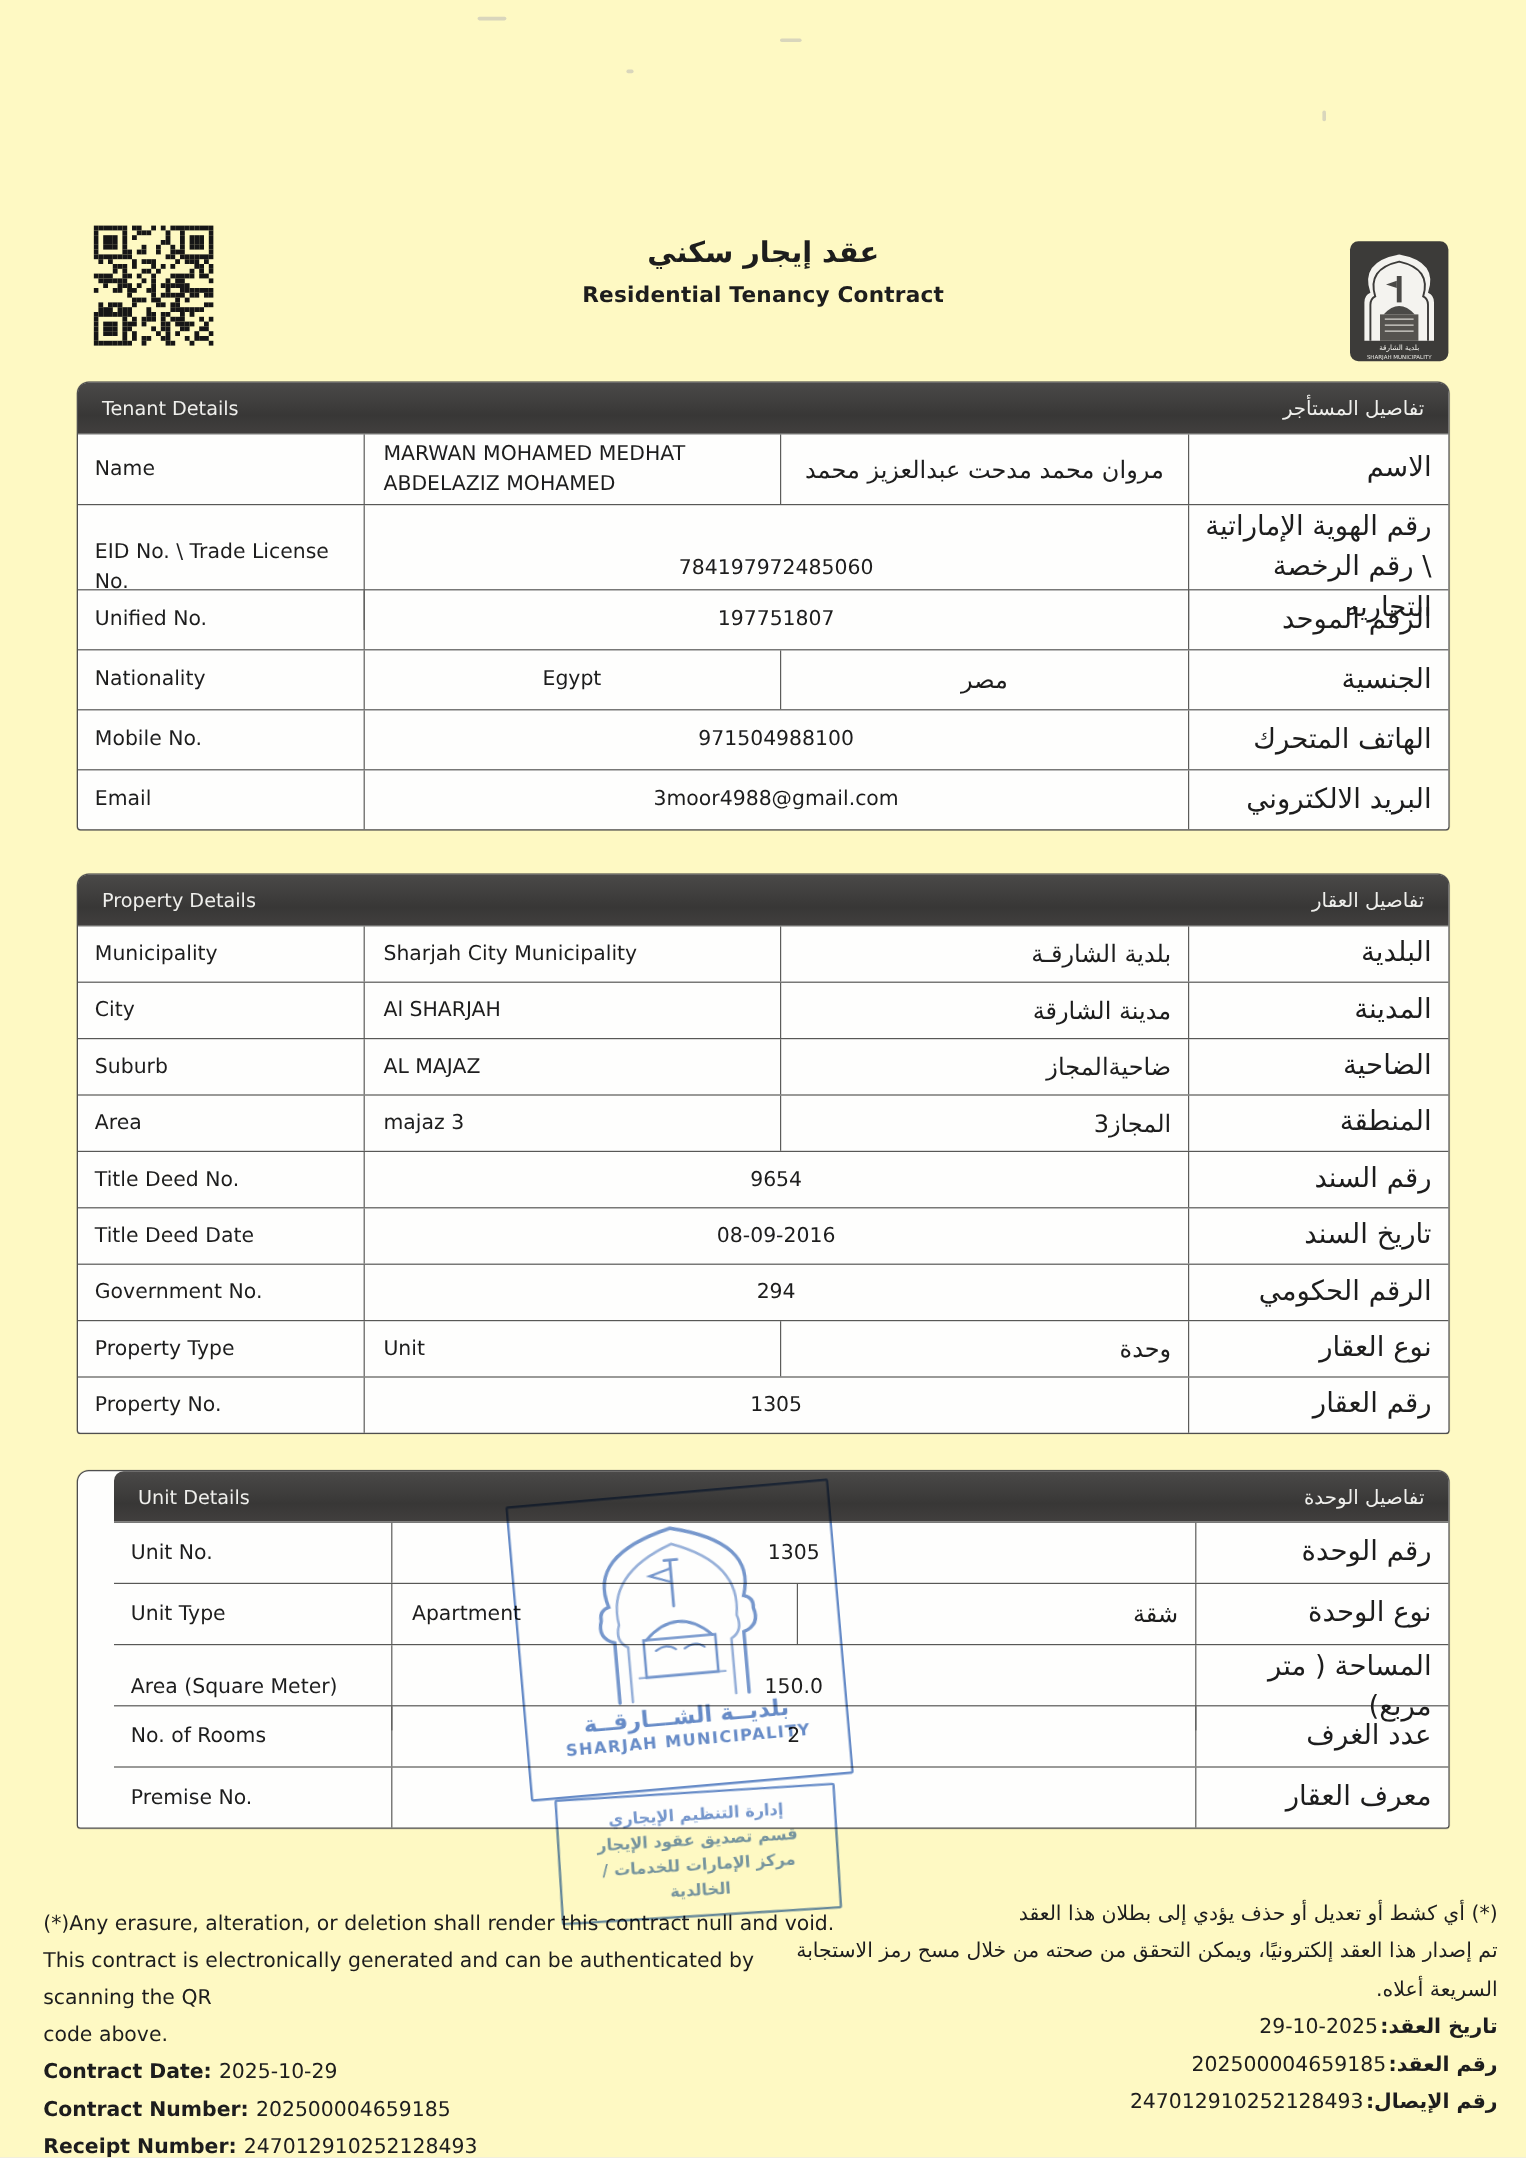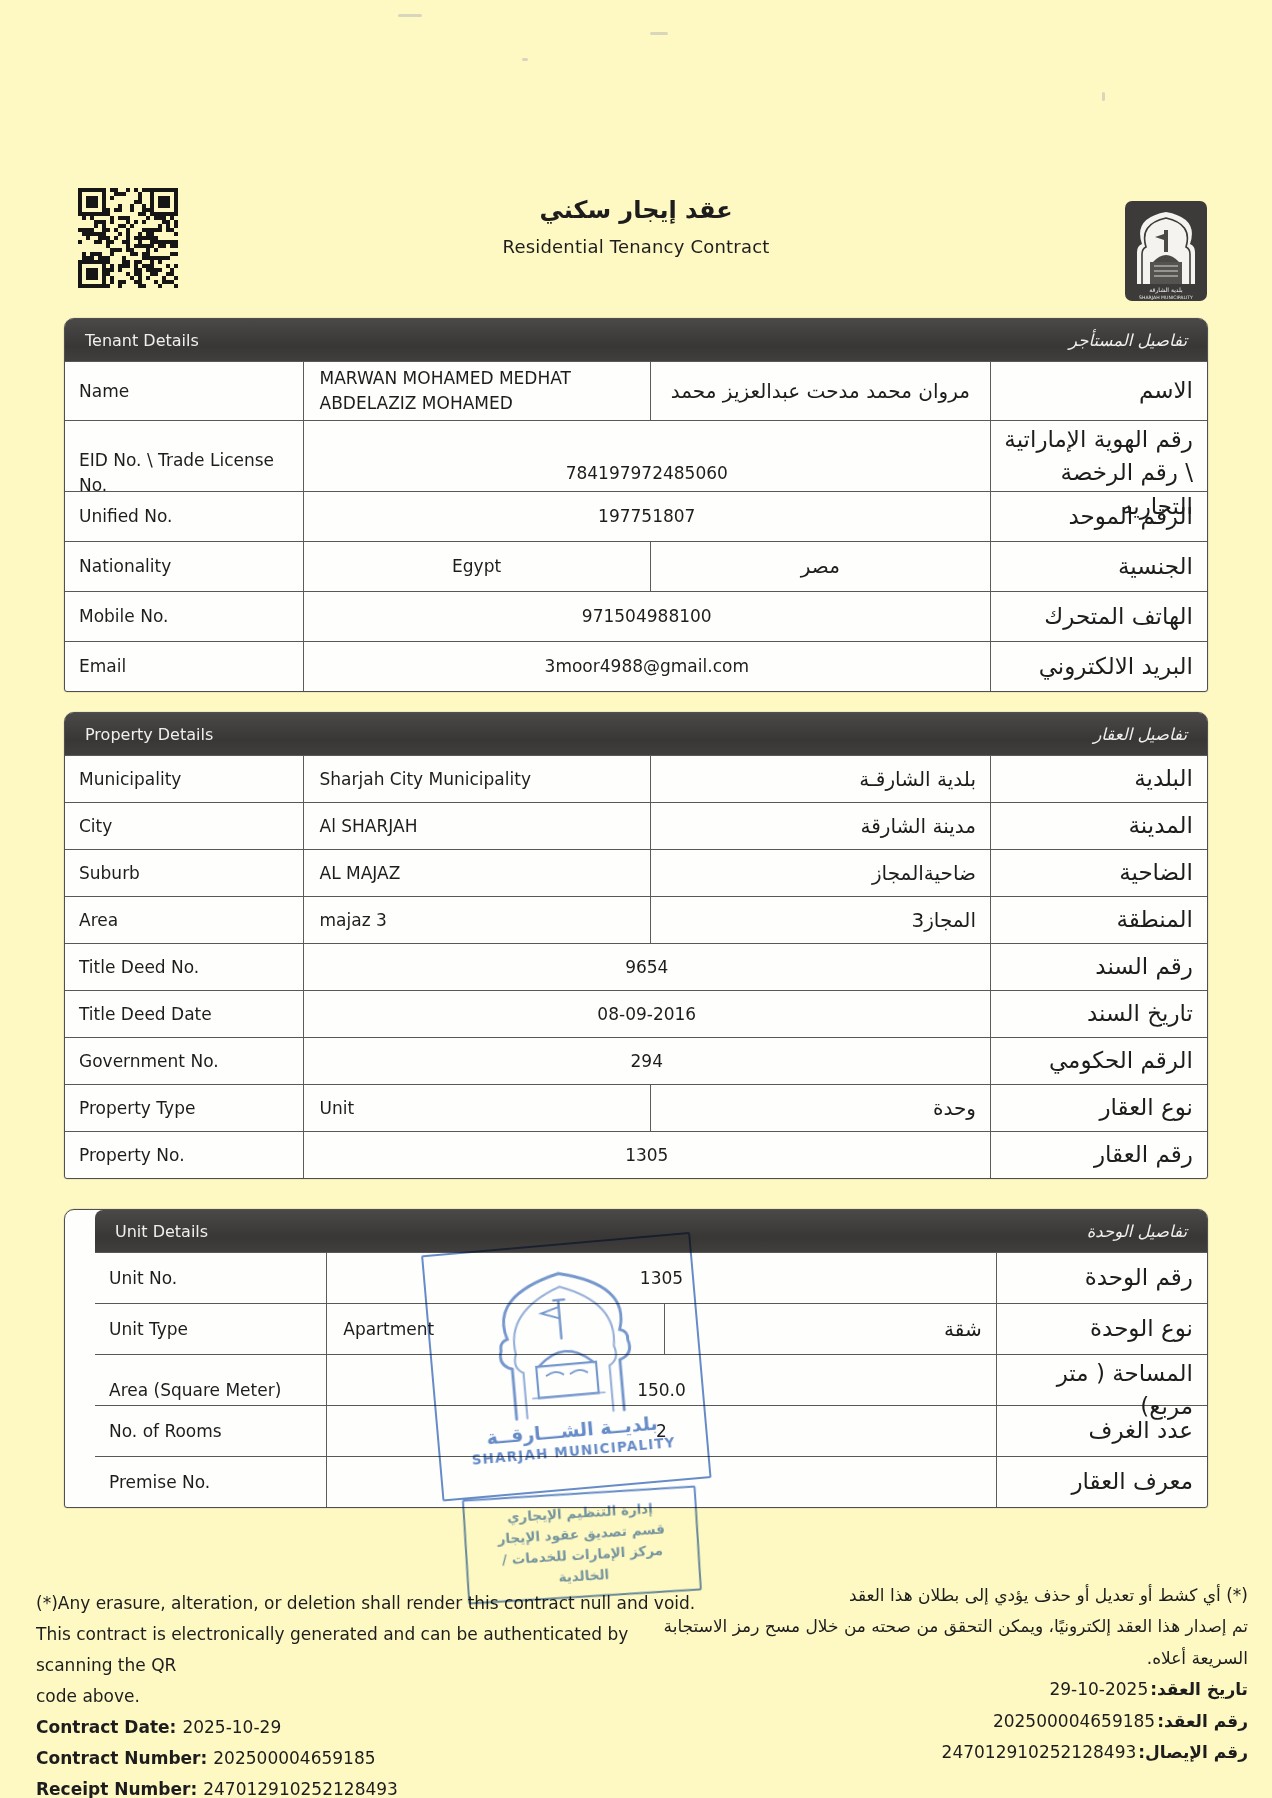--- a/index.html
+++ b/index.html
@@ -18,41 +18,41 @@
     color:var(--ink);
     overflow:hidden;
   }
   
   .speck{position:absolute;background:#b9b9b6;opacity:.55;border-radius:2px;}
 
   
   .qr{position:absolute;left:78px;top:186px;width:100px;height:104px;}
   .title-block{position:absolute;left:336px;right:336px;top:196px;text-align:center;}
   .title-ar{font-size:24px;font-weight:bold;direction:rtl;}
-  .title-en{font-size:18px;font-weight:normal;margin-top:12px;letter-spacing:.2px;}
+  .title-en{font-size:18px;font-weight:bold;margin-top:12px;letter-spacing:.2px;}
   .logo{position:absolute;right:64px;top:200px;width:84px;height:108px;}
 
   
   .tables{position:absolute;left:64px;right:64px;top:318px;}
   .dtable{
     border:1.6px solid var(--border);
     border-radius:10px 10px 3px 3px;
     background:#fefefd;
     box-shadow:0 0 0 .5px rgba(80,80,80,.18);
   }
   .tbar{
     height:42px;
     background:linear-gradient(#4a4948,#383736 65%,#413f3e);
     border-radius:8px 8px 0 0;
     display:flex;justify-content:space-between;align-items:center;
     padding:0 20px;
     color:#efefec;
   }
   .bar-en{font-size:16px;}
-  .bar-ar{font-size:16.5px;direction:rtl;font-style:italic;}
+  .bar-ar{font-size:16.5px;direction:rtl;}
   .trow{
     display:grid;
     grid-template-columns:20.8% 30.4% 29.8% 19%;
     border-top:1.3px solid #585856;
   }
   .cell{display:flex;align-items:center;font-size:17px;line-height:1.45;min-width:0;}
   .cell + .cell{border-left:1.3px solid #5c5c5a;}
   .len{padding:2px 6px 2px 14px;text-align:left;}
   .lar{direction:rtl;justify-content:flex-start;padding:2px 14px 2px 6px;font-size:23px;}
   .val{justify-content:center;text-align:center;padding:2px 10px;}
@@ -429,21 +429,21 @@
     <path d="M29,62 Q42,48 55,62 Z" fill="#4a4946"></path>
     <rect x="40" y="30" width="4" height="22" fill="#4a4946"></rect>
     <path d="M40,34 l-9,3 9,3 z" fill="#4a4946"></path>
     <rect x="26" y="62" width="32" height="22" fill="#55534f"></rect>
     <path d="M30,66 h24 M30,71 h24 M30,76 h24" stroke="#d9d7d2" stroke-width="1.1"></path>
     <text x="42" y="92" font-size="6" fill="#f2f1ec" text-anchor="middle" font-family="DejaVu Sans, sans-serif">بلدية الشارقة</text>
     <text x="42" y="99" font-size="4.6" fill="#e8e7e2" text-anchor="middle" font-family="DejaVu Sans, sans-serif">SHARJAH MUNICIPALITY</text>
   </svg>
 
   <main class="tables" id="sections-root">
-      <section class="dtable" style="margin-bottom: 20px;">
+      <section class="dtable" style="margin-bottom: 36px;">
         <div class="tbar">
       <span class="bar-en">Tenant Details</span>
       <span class="bar-ar">تفاصيل المستأجر</span>
     </div>
         <div class="trow" style="height:58px">
         <div class="cell len">Name</div>
         <div class="cell val ven al-left">MARWAN MOHAMED MEDHAT ABDELAZIZ MOHAMED</div>
              <div class="cell val var al-center">مروان محمد مدحت عبدالعزيز محمد</div>
         <div class="cell lar">الاسم</div>
       </div>

